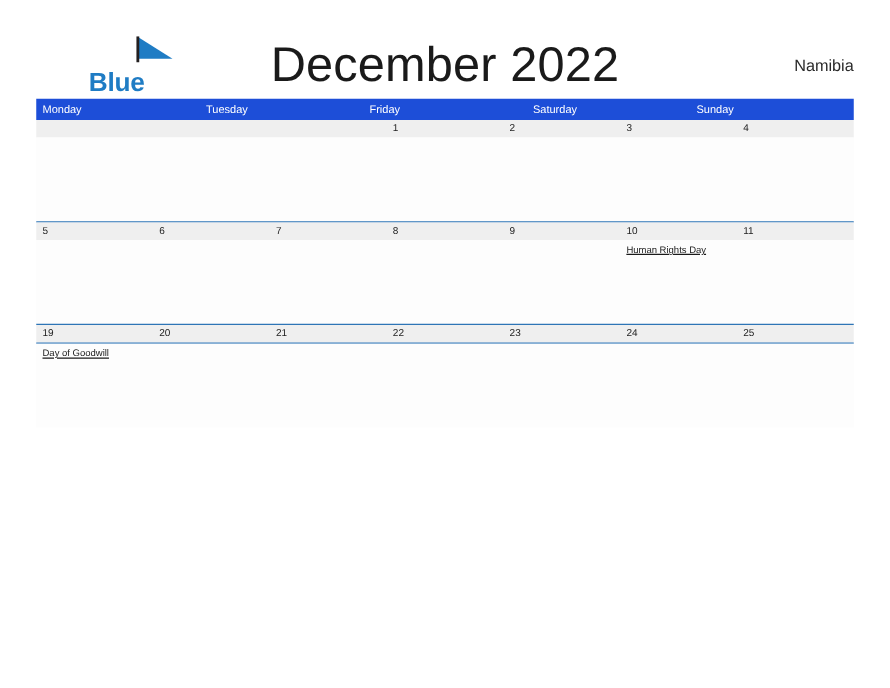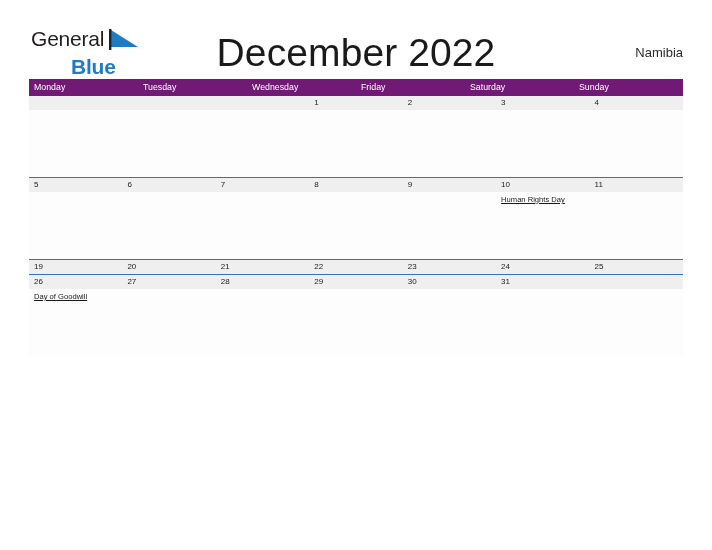--- a/index.html
+++ b/index.html
@@ -83,21 +83,21 @@
   
   .calendar {
     position: absolute;
     left: 29px;
     top: 79px;
     width: 654px;
   }
 
   .weekday-header {
     display: flex;
-    background: #701a75;
+    background: #1d4ed8;
     height: 17px;
   }
   .weekday-cell {
     flex: 1 1 0;
     color: #ffffff;
     font-size: 8.8px;
     line-height: 17px;
     padding-left: 5px;
     box-sizing: border-box;
     white-space: nowrap;
@@ -144,21 +144,20 @@
     display: block;
   }
 </style>
 </head>
 <body>
 
 <div class="page-header">
 
   <div class="brand">
     <span class="brand-row1">
-      <span class="brand-general">General</span>
       <span class="brand-flag">
         <svg width="30" height="21" viewBox="0 0 30 21" xmlns="http://www.w3.org/2000/svg">
           <polygon points="2,1 29,18 2,18" fill="#1f7cc4"></polygon>
           <rect x="0" y="0" width="2.4" height="21" fill="#231f20"></rect>
         </svg>
       </span>
     </span>
     <span class="brand-row2">Blue</span>
   </div>
 
@@ -166,21 +165,20 @@
 
   <div class="cal-region">Namibia</div>
 
 </div>
 
 <div class="calendar">
 
   <div class="weekday-header">
     <div class="weekday-cell">Monday</div>
     <div class="weekday-cell">Tuesday</div>
-    <div class="weekday-cell">Wednesday</div>
     <div class="weekday-cell">Friday</div>
     <div class="weekday-cell">Saturday</div>
     <div class="weekday-cell">Sunday</div>
   </div>
 
   <div id="weeks-container">
       <div class="week-row">
         <div class="date-strip">
           <div class="date-cell"></div>
           <div class="date-cell"></div>
@@ -227,29 +225,20 @@
           <div class="date-cell">19</div>
           <div class="date-cell">20</div>
           <div class="date-cell">21</div>
           <div class="date-cell">22</div>
           <div class="date-cell">23</div>
           <div class="date-cell">24</div>
           <div class="date-cell">25</div>
         </div>
       </div>
       <div class="week-row">
-        <div class="date-strip">
-          <div class="date-cell">26</div>
-          <div class="date-cell">27</div>
-          <div class="date-cell">28</div>
-          <div class="date-cell">29</div>
-          <div class="date-cell">30</div>
-          <div class="date-cell">31</div>
-          <div class="date-cell"></div>
-        </div>
         <div class="event-strip">
           <div class="event-cell">
             <span class="event-item">Day of Goodwill</span>
           </div>
           <div class="event-cell"></div>
           <div class="event-cell"></div>
           <div class="event-cell"></div>
           <div class="event-cell"></div>
           <div class="event-cell"></div>
           <div class="event-cell"></div>

